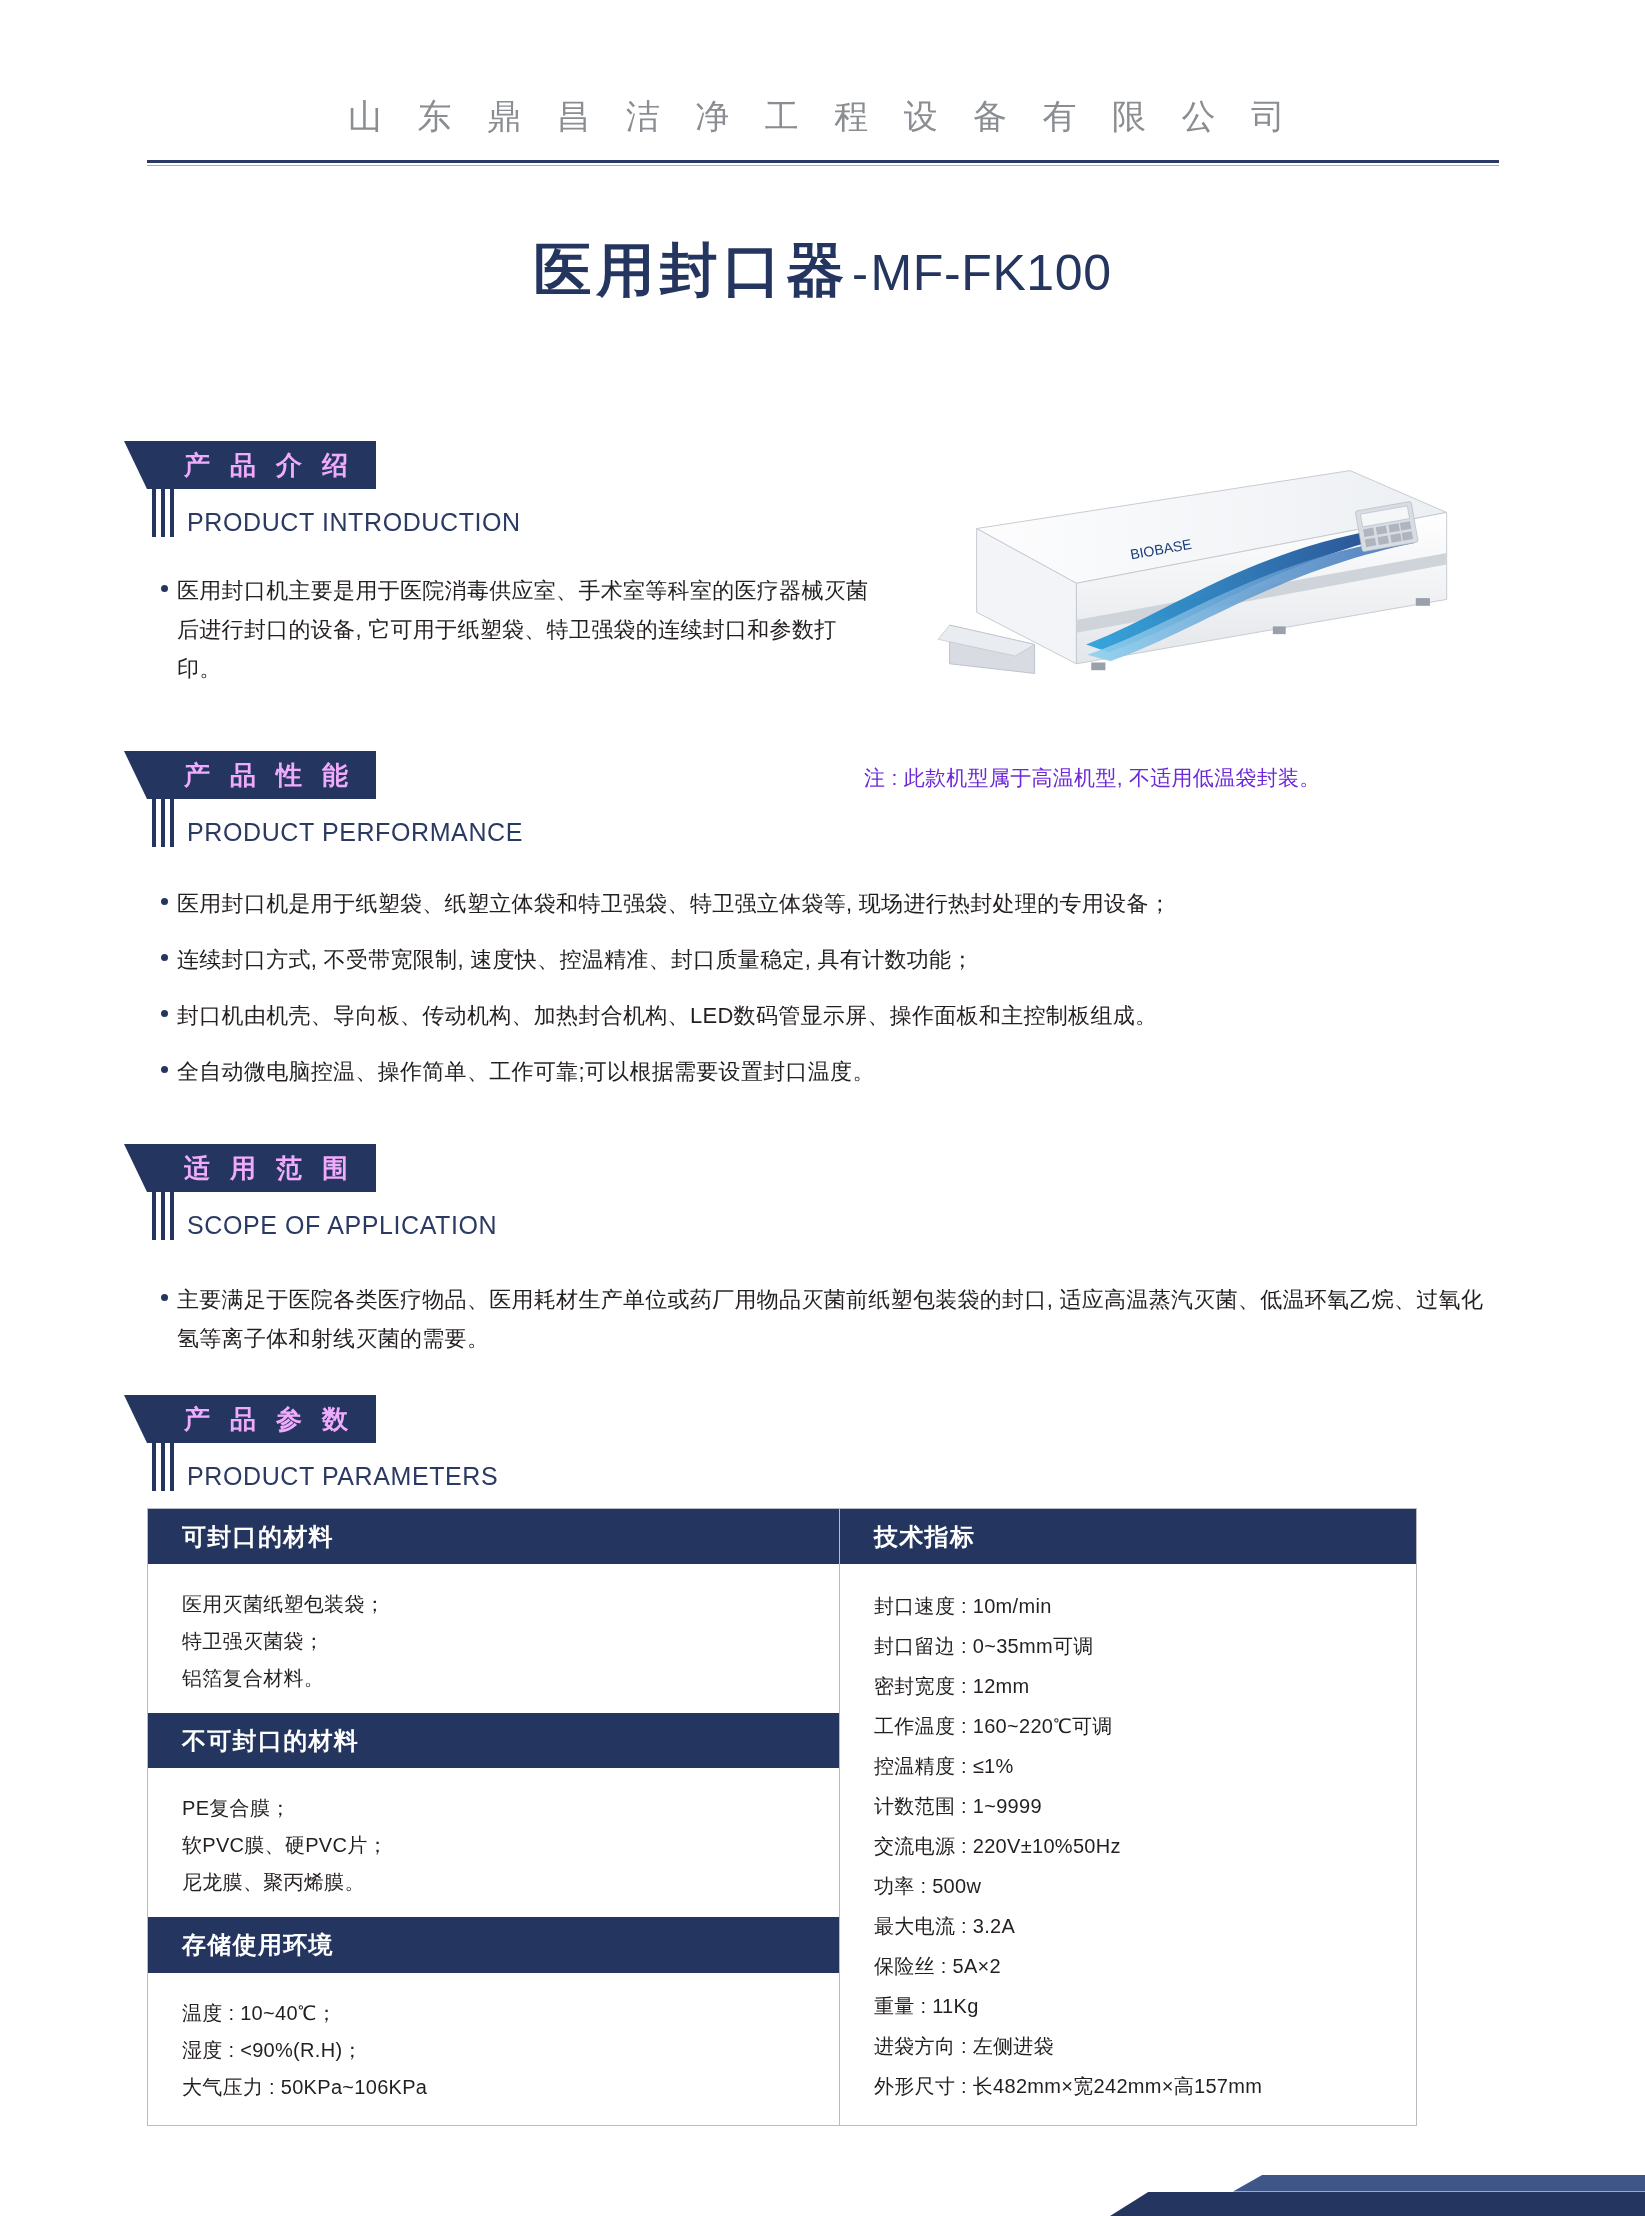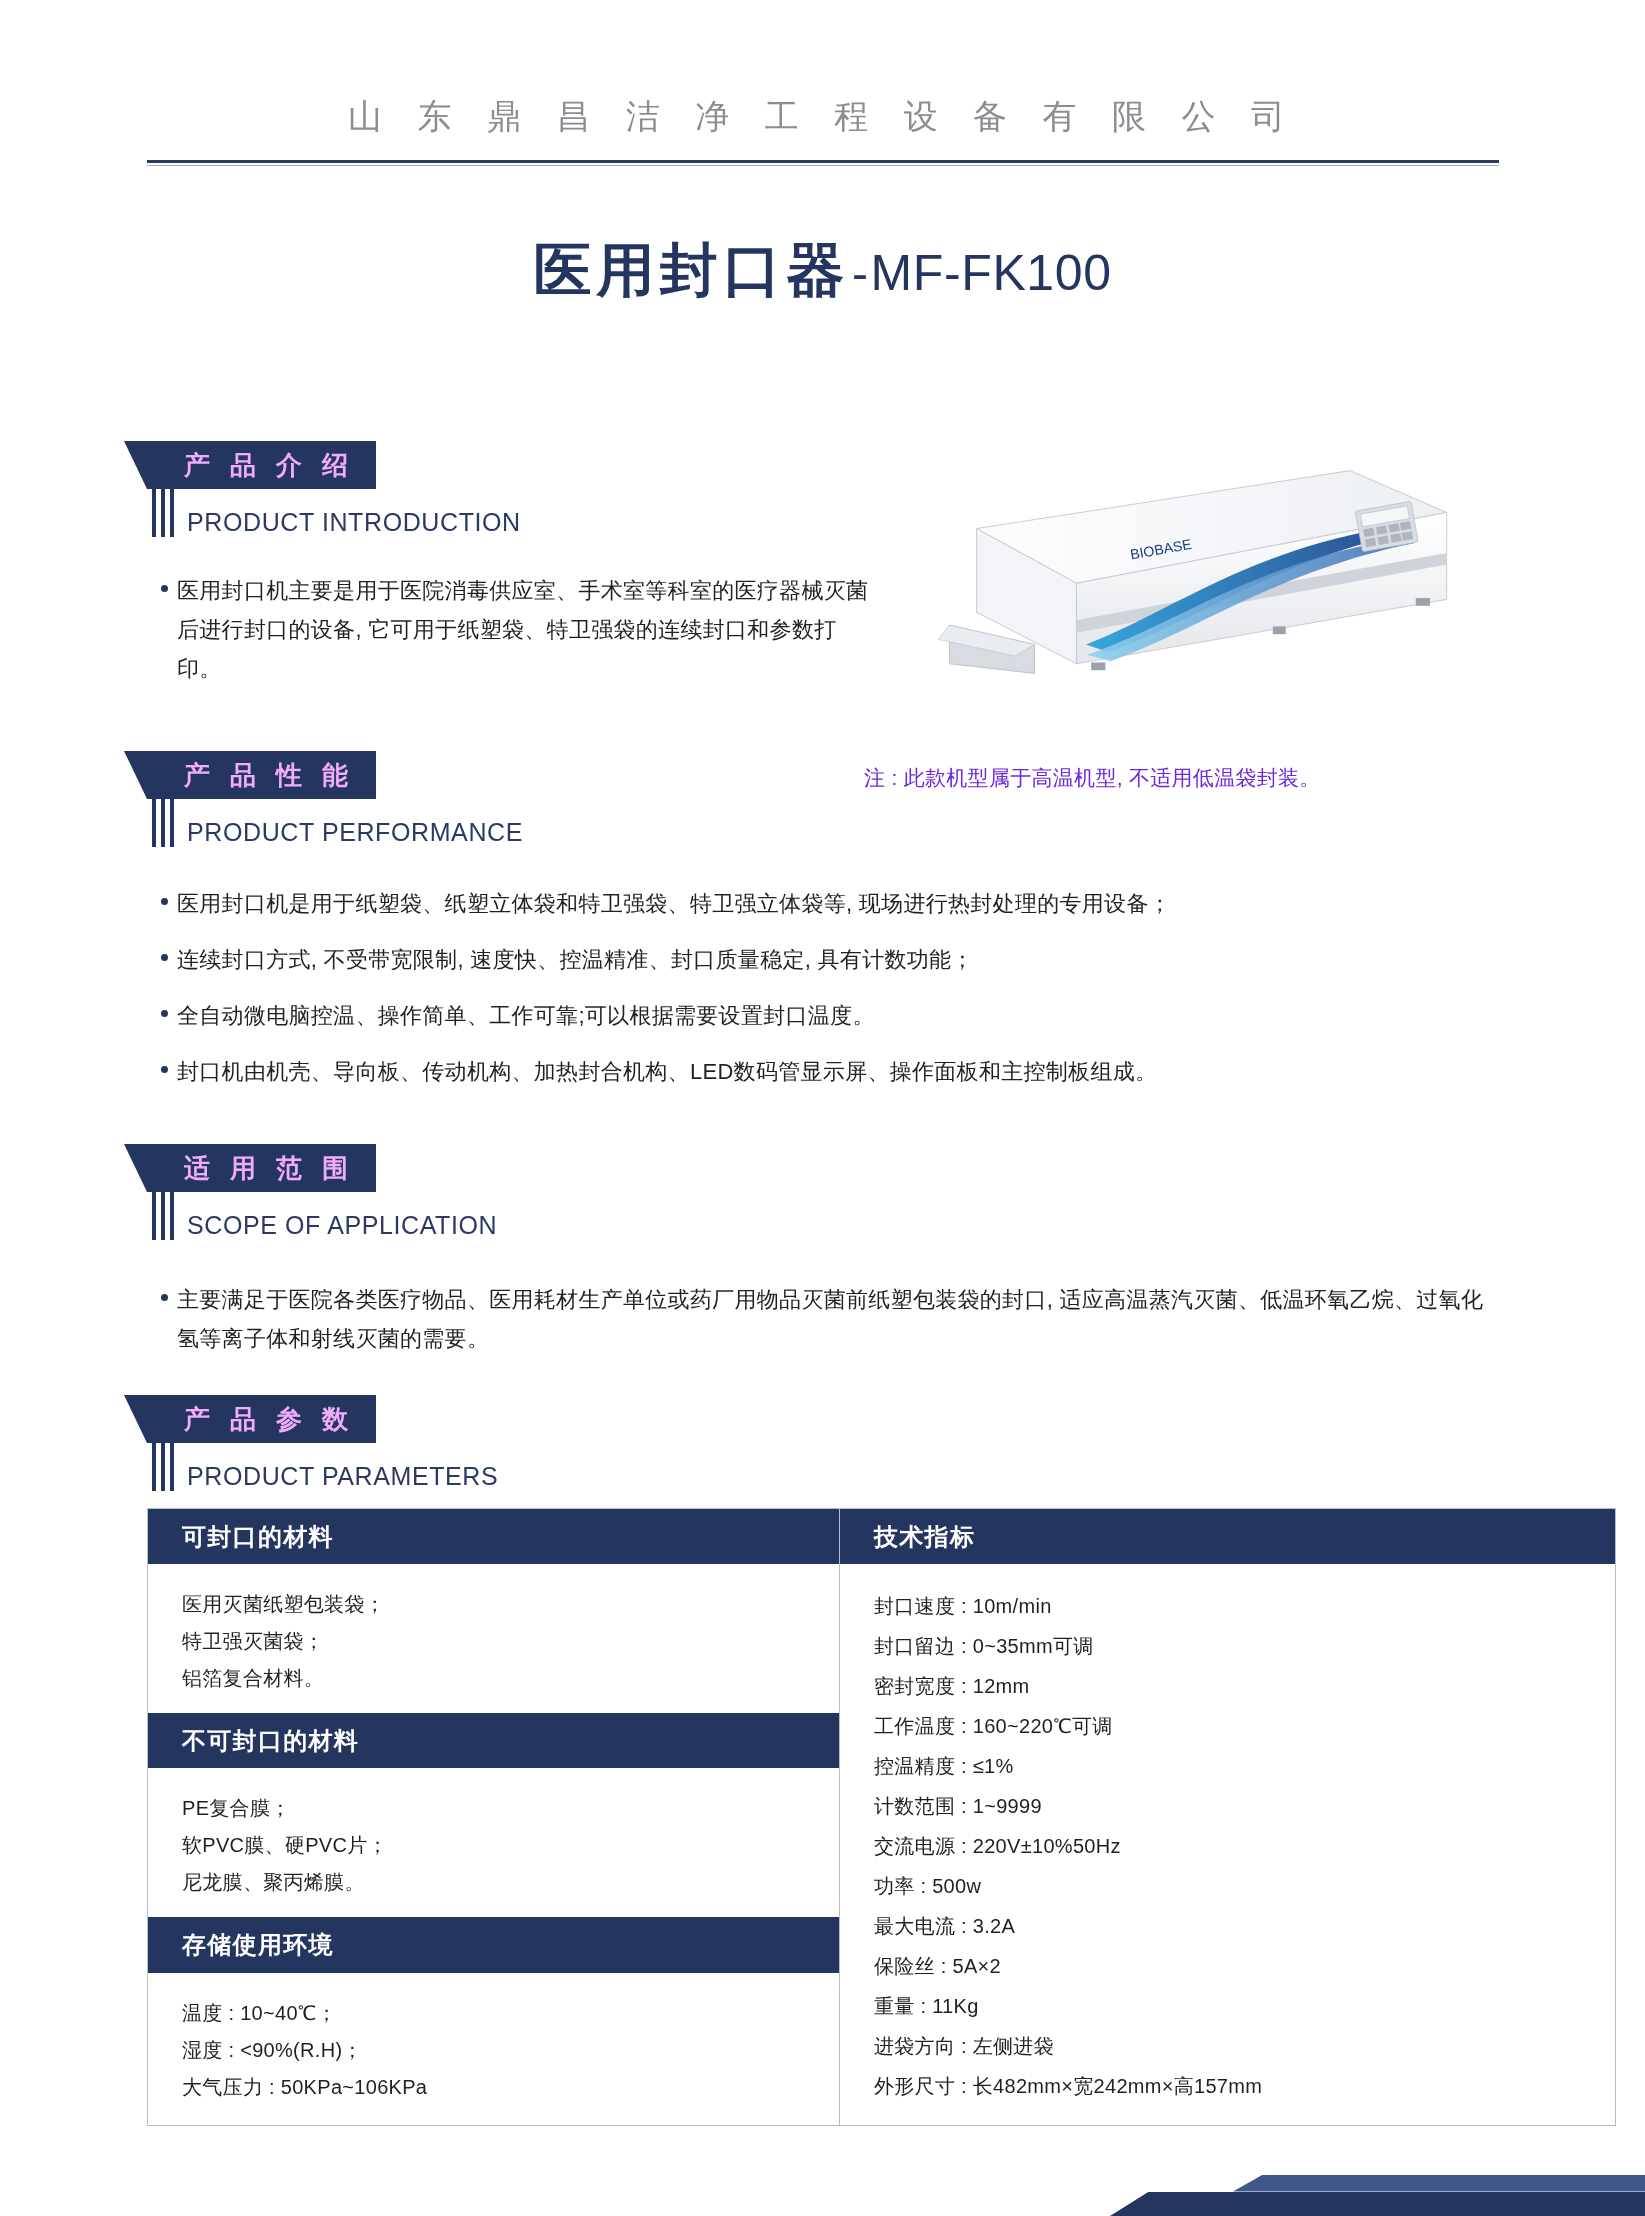--- a/index.html
+++ b/index.html
@@ -187,21 +187,21 @@
     color: #6d28d9;
     letter-spacing: 0.3px;
     white-space: nowrap;
   }
 
   
   .param-table {
     position: absolute;
     left: 147px;
     top: 1508px;
-    width: 1469px;
+    width: 1270px;
     border: 0.6px solid #b9bcc2;
     box-sizing: border-box;
     display: flex;
   }
   .param-left {
     width: 692px;
     border-right: 0.6px solid #b9bcc2;
     box-sizing: border-box;
   }
   .param-right {
@@ -369,25 +369,25 @@
     <div class="bullet">
       <span class="dot"></span>
       <span class="txt">医用封口机是用于纸塑袋、纸塑立体袋和特卫强袋、特卫强立体袋等, 现场进行热封处理的专用设备；</span>
     </div>
     <div class="bullet">
       <span class="dot"></span>
       <span class="txt">连续封口方式, 不受带宽限制, 速度快、控温精准、封口质量稳定, 具有计数功能；</span>
     </div>
     <div class="bullet">
       <span class="dot"></span>
+      <span class="txt">封口机由机壳、导向板、传动机构、加热封合机构、LED数码管显示屏、操作面板和主控制板组成。</span>
+    </div>
+    <div class="bullet">
+      <span class="dot"></span>
       <span class="txt">全自动微电脑控温、操作简单、工作可靠;可以根据需要设置封口温度。</span>
-    </div>
-    <div class="bullet">
-      <span class="dot"></span>
-      <span class="txt">封口机由机壳、导向板、传动机构、加热封合机构、LED数码管显示屏、操作面板和主控制板组成。</span>
     </div>
   </div>
 
   <div class="section-head" style="left:147px; top:1144px;">
     <div class="banner">
       <span class="banner-body">
         <span class="banner-cn">适 用 范 围</span>
       </span><span class="banner-bars">
           <i></i>
           <i></i>

